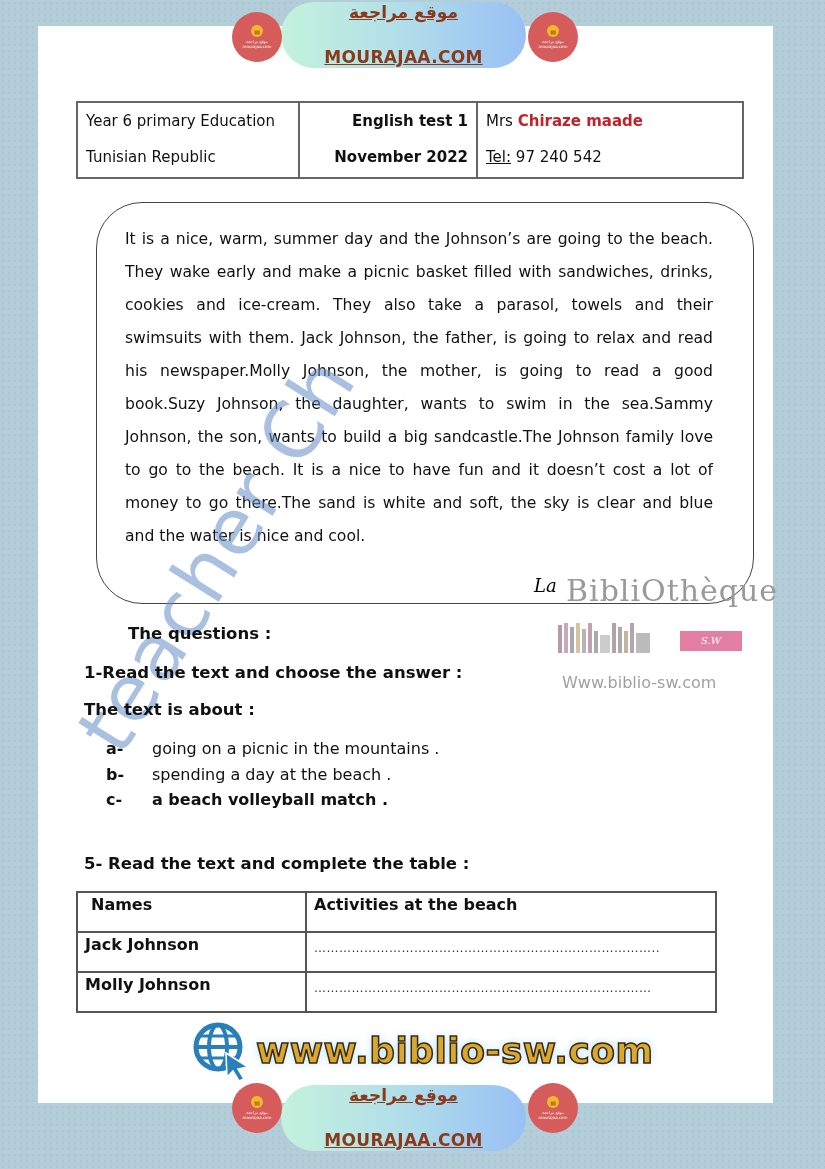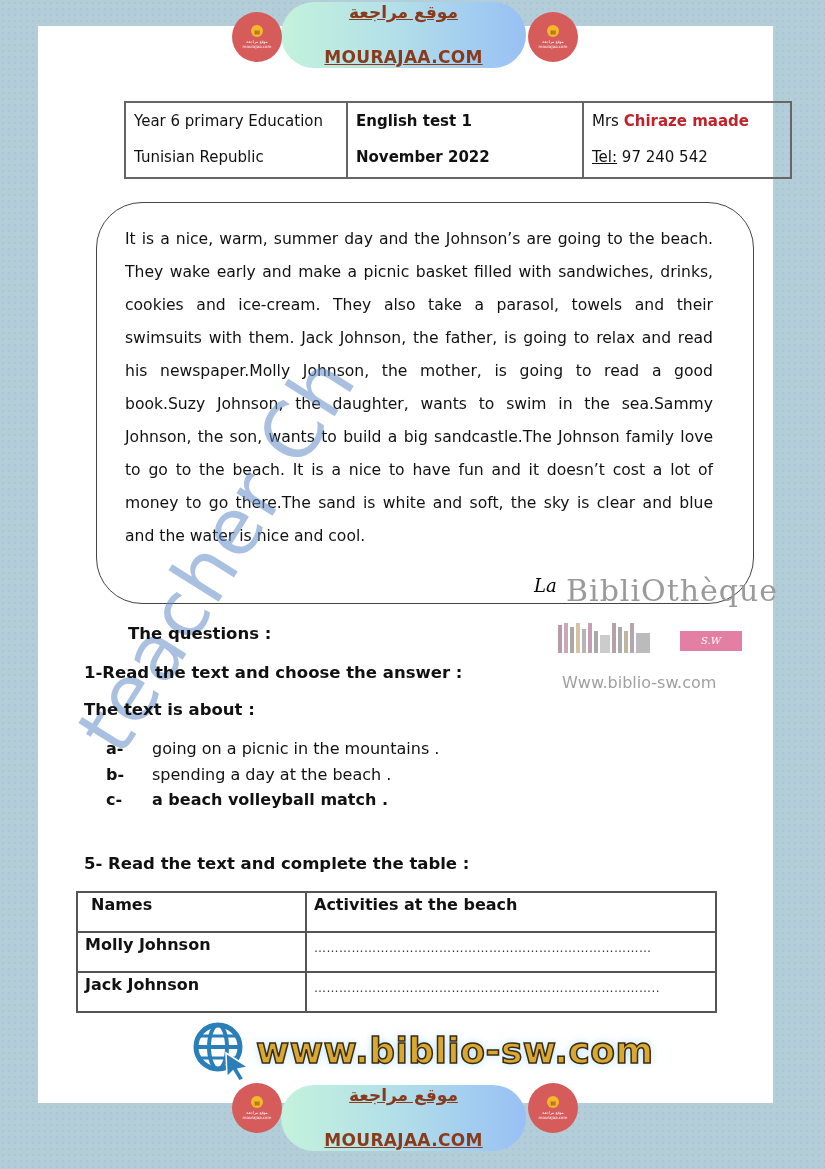--- a/index.html
+++ b/index.html
@@ -45,26 +45,26 @@
     .badge .tiny { font-size:4px; color:#fff; line-height:5px; margin-top:2px; text-align:center; }
     .badge.tl { left:232px; top:12px; }
     .badge.tr { left:528px; top:12px; }
     .badge.bl { left:232px; top:1083px; }
     .badge.br { left:528px; top:1083px; }
 
     
     .hdr {
       position:absolute; left:76px; top:101px; width:668px; height:78px;
       border:2px solid #666; display:flex; box-sizing:border-box;
-      font-family:"DejaVu Sans", sans-serif; font-size:15px;margin-left:48px;
+      font-family:"DejaVu Sans", sans-serif; font-size:15px;
     }
     .hdr .col { padding:4px 8px; box-sizing:border-box; border-right:2px solid #666; }
     .hdr .col:last-child { border-right:none; }
     .hdr .c1 { width:222px; }
-    .hdr .c2 { width:236px; text-align:left; }
+    .hdr .c2 { width:178px; text-align:right; }
     .hdr .c3 { flex:1; }
     .hdr .line { height:36px; line-height:28px; white-space:nowrap; }
     .hdr .c2 .line { font-weight:bold; }
     .red { color:#c0222a; font-weight:bold; }
     .ul { text-decoration:underline; }
 
     
     .passage {
       position:absolute; left:84px; top:202px; width:658px; height:402px;
       border:1.5px solid #444; border-radius:46px; box-sizing:border-box;
@@ -214,29 +214,29 @@
 
 <div class="q q2">5- Read the text and complete the table :</div>
 
 <table class="atable">
   <tbody>
       <tr>
     <th class="name">Names</th>
     <th>Activities at the beach</th>
   </tr>
   <tr>
+    <td class="name">Jack Johnson</td>
+    <td>
+          <span class="dots">………………………………………………………………………..</span>
+        </td>
+  </tr>
+  <tr>
     <td class="name">Molly Johnson</td>
     <td>
           <span class="dots">………………………………………………………………………</span>
-        </td>
-  </tr>
-  <tr>
-    <td class="name">Jack Johnson</td>
-    <td>
-          <span class="dots">………………………………………………………………………..</span>
         </td>
   </tr>
 </tbody>
   </table>
 
 <div class="footer-logo">
   <div class="globe">
     <svg width="62" height="62" viewBox="0 0 62 62">
       <circle cx="28" cy="28" r="22" fill="none" stroke="#2a7fb8" stroke-width="5"></circle>
       <ellipse cx="28" cy="28" rx="9" ry="22" fill="none" stroke="#2a7fb8" stroke-width="4"></ellipse>

